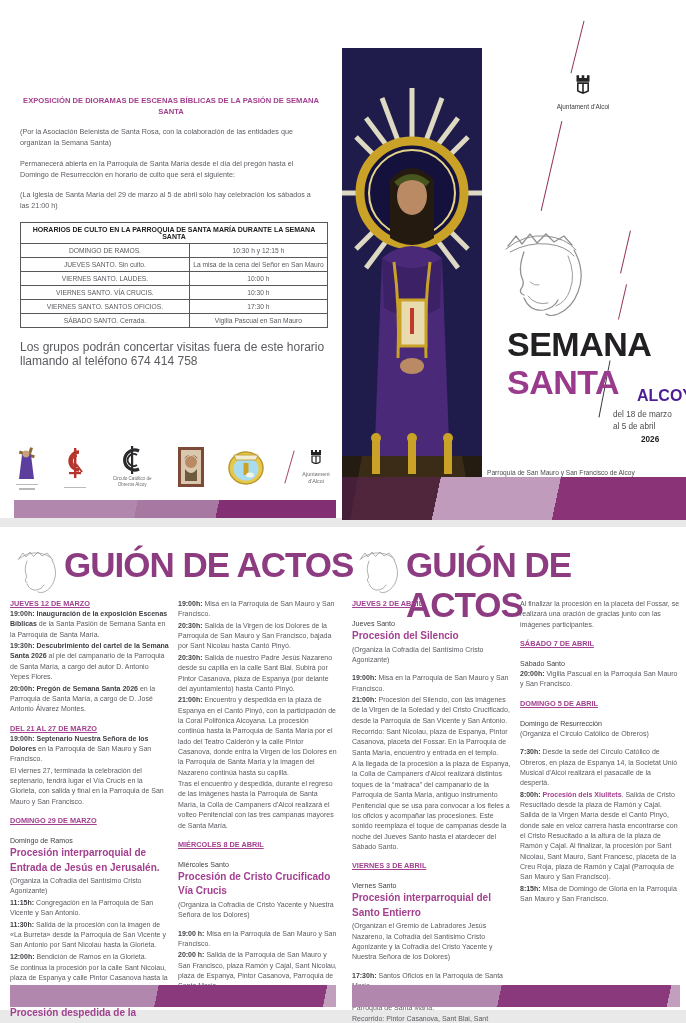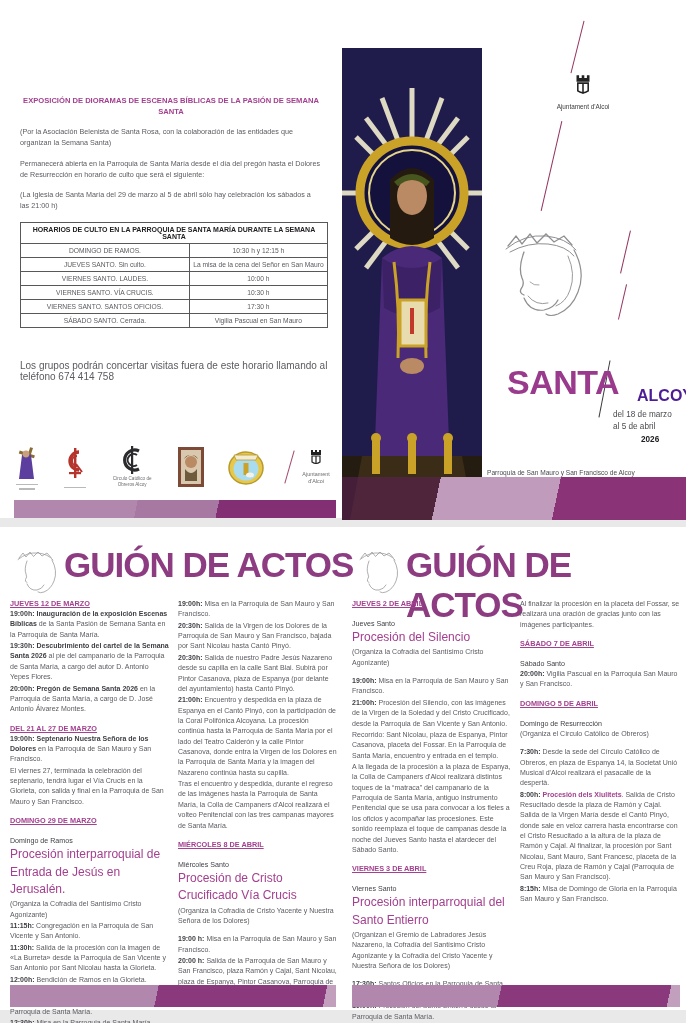--- a/index.html
+++ b/index.html
@@ -9,21 +9,21 @@
   .page{background:#ffffff;}
   
   .expo-wrap{left:20px;top:96px;width:302px;}
   .expo-title{color:#a3408f;font-weight:bold;font-size:7.6px;line-height:1.4;margin:0 0 10px;text-align:center;}
   .expo-p{color:#5a5b60;font-size:7.2px;line-height:1.5;margin:0 0 10px;}
   table.cult{border-collapse:collapse;width:308px;margin-top:4px;}
   table.cult th,table.cult td{border:0.8px solid #58585a;text-align:center;padding:3px 2px;}
   table.cult th{font-size:7px;color:#232024;font-weight:bold;}
   table.cult td{font-size:6.7px;color:#5a5b60;}
   td.daycol{width:55%;}
-  .note{left:20px;top:360px;width:310px;color:#5a5b60;font-size:10px;}
+  .note{left:20px;top:340px;width:310px;color:#5a5b60;font-size:12px;}
   .logo-row{left:14px;top:436px;width:322px;height:62px;display:flex;align-items:center;justify-content:space-between;}
   .logo{display:flex;flex-direction:column;align-items:center;gap:2px;}
   .logo-cap{font-size:4.6px;color:#6b6c70;text-align:center;line-height:1.25;}
   .cap-bar{width:22px;height:1.5px;background:#b9b9bc;margin-top:1px;}
   .bar{height:18px;}
   .bar-topleft{left:14px;top:500px;width:322px;background:linear-gradient(102deg,#b287ae 0 38%,#a778a2 38% 63%,#822f73 63% 100%);}
   .bar-topright{left:342px;top:477px;width:344px;height:43px;background:linear-gradient(102deg,rgba(96,32,90,.55) 0 28%,#c09bbc 28% 62%,#8a3477 62% 100%);}
   .bar-bottom{top:985px;width:326px;height:22px;background:linear-gradient(102deg,#b287ae 0 45%,#8a3a7c 45% 96%,#c2a0bd 96% 100%);}
   
   .aj-top{left:553px;top:74px;width:60px;display:flex;flex-direction:column;align-items:center;}
@@ -34,38 +34,38 @@
   .brand-city{left:637px;top:387px;font-size:16px;font-weight:bold;color:#4c1d95;}
   .brand-dates{left:613px;top:409px;font-size:8.2px;color:#4a4b4f;line-height:1.5;}
   .brand-dates b{color:#232024;padding-left:28px;}
   .photo-cap{left:487px;top:469px;font-size:6.6px;color:#4a4b4f;}
   
   .acts-title{font-size:35px;font-weight:bold;color:#8d3c82;letter-spacing:-1px;}
   .col{position:absolute;top:599px;width:159px;}
   .dh{color:#a3408f;font-weight:bold;text-decoration:underline;font-size:7.3px;margin:9px 0 1px;}
   .dh.first{margin-top:0;}
   .sh{color:#3e3f44;font-weight:normal;font-size:7.1px;margin:12px 0 1px;}
-  .pt{color:#a3408f;font-weight:normal;font-size:12px;line-height:1.45;margin:0 0 1px;}
+  .pt{color:#a3408f;font-weight:bold;font-size:10px;line-height:1.45;margin:0 0 1px;}
   .ln{color:#5a5b60;font-size:7px;line-height:1.48;margin:0 0 1px;}
   .ln b{color:#3e3f44;}
   .ln .pb{color:#a3408f;}
   .ln.sp{margin-top:8px;}
   svg{display:block;}
 </style>
 </head>
 <body>
 
 <div class="sheet">
 
   <div class="abs page" style="left:0;top:0;width:686px;height:518px;">
 
     <div class="abs expo-wrap">
       <div class="expo-title">EXPOSICIÓN DE DIORAMAS DE ESCENAS BÍBLICAS DE LA PASIÓN DE SEMANA SANTA</div>
       <p class="expo-p">(Por la Asociación Belenista de Santa Rosa, con la colaboración de las entidades que organizan la Semana Santa)</p>
-      <p class="expo-p">Permanecerá abierta en la Parroquia de Santa María desde el día del pregón hasta el Dolores de Resurrección en horario de culto que será el siguiente:</p>
+      <p class="expo-p">Permanecerá abierta en la Parroquia de Santa María desde el día del pregón hasta el Domingo de Resurrección en horario de culto que será el siguiente:</p>
       <p class="expo-p">(La Iglesia de Santa María del 29 de marzo al 5 de abril sólo hay celebración los sábados a las 21:00 h)</p>
 
       <table class="cult">
         <tbody>
             <tr>
               <th colspan="2">HORARIOS DE CULTO EN LA PARROQUIA DE SANTA MARÍA DURANTE LA SEMANA SANTA</th>
             </tr>
         <tr>
               <td class="daycol">DOMINGO DE RAMOS.</td>
               <td>10:30 h y 12:15 h</td>
@@ -241,20 +241,21 @@
         <path d="M16 36 Q34 26 54 28 Q72 30 80 40" stroke-width="1"></path>
         <path d="M30 36 Q24 52 28 62 Q31 68 27 73 Q25 77 30 79"></path>
         <path d="M30 82 Q36 96 50 94 Q60 92 64 84" stroke-width="1.2"></path>
         <path d="M80 34 Q92 56 84 76 Q78 92 64 98 Q56 101 52 98" stroke-width="1.2"></path>
         <path d="M74 40 Q82 58 76 74 Q72 86 62 90" stroke-width="0.9"></path>
         <path d="M34 80 Q42 90 54 87" stroke-width="0.9"></path>
         <path d="M36 66 Q40 70 45 69" stroke-width="0.8"></path>
       </svg>
     </div>
 
+    <div class="abs brand-semana">SEMANA</div>
     <div class="abs brand-santa">SANTA</div>
     <div class="abs brand-city">ALCOY</div>
     <div class="abs brand-dates">
       <div>del 18 de marzo</div>
       <div><span>al 5 de abril </span><b>2026</b></div>
     </div>
     <div class="abs photo-cap">Parroquia de San Mauro y San Francisco de Alcoy</div>
     <div class="abs bar-topright"></div>
   </div>
 

